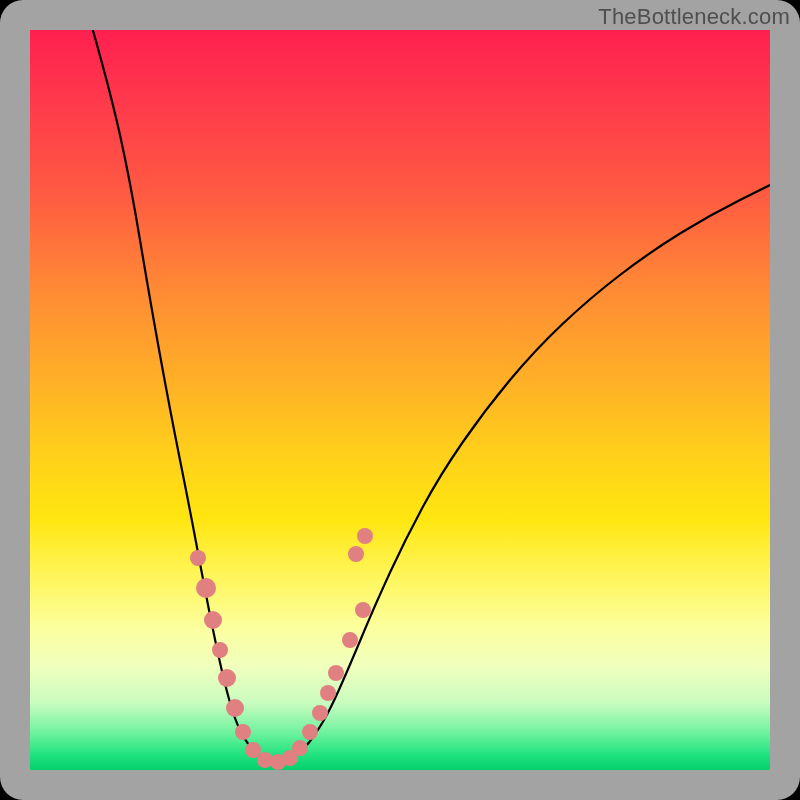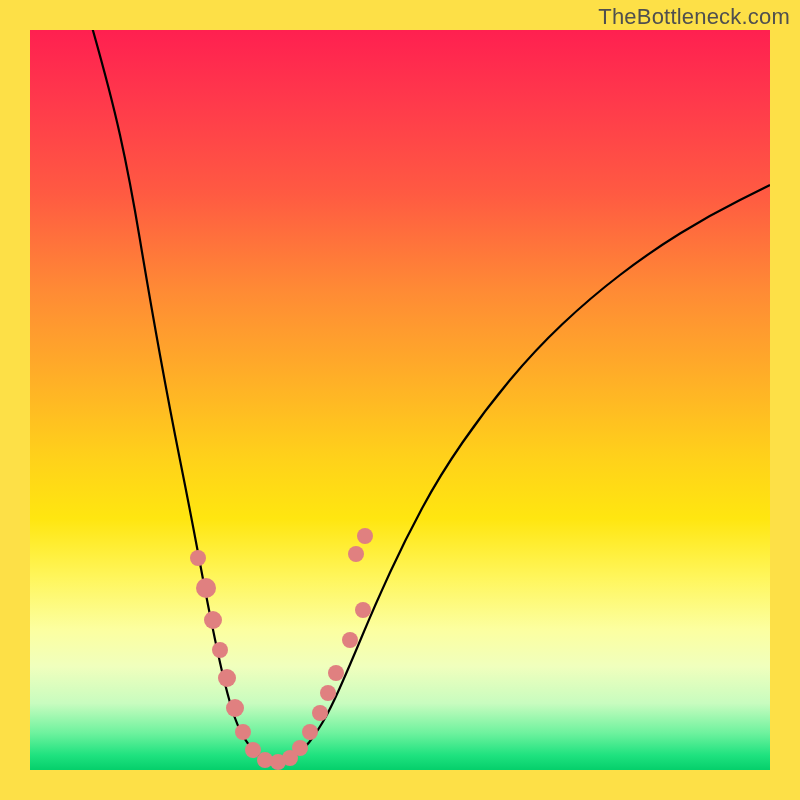--- a/index.html
+++ b/index.html
@@ -8,21 +8,22 @@
     width: 800px;
     height: 800px;
     overflow: hidden;
     background: #000;
     font-family: Arial, Helvetica, sans-serif;
   }
   .frame {
     position: relative;
     width: 800px;
     height: 800px;
-    background: #fde047;
+    background: #a3a3a3;
+    border-radius: 23px;
   }
   .watermark {
     position: absolute;
     top: 4px;
     right: 10px;
     color: #4f4f4f;
     font-size: 22px;
     font-weight: 500;
     letter-spacing: 0.2px;
     z-index: 10;

